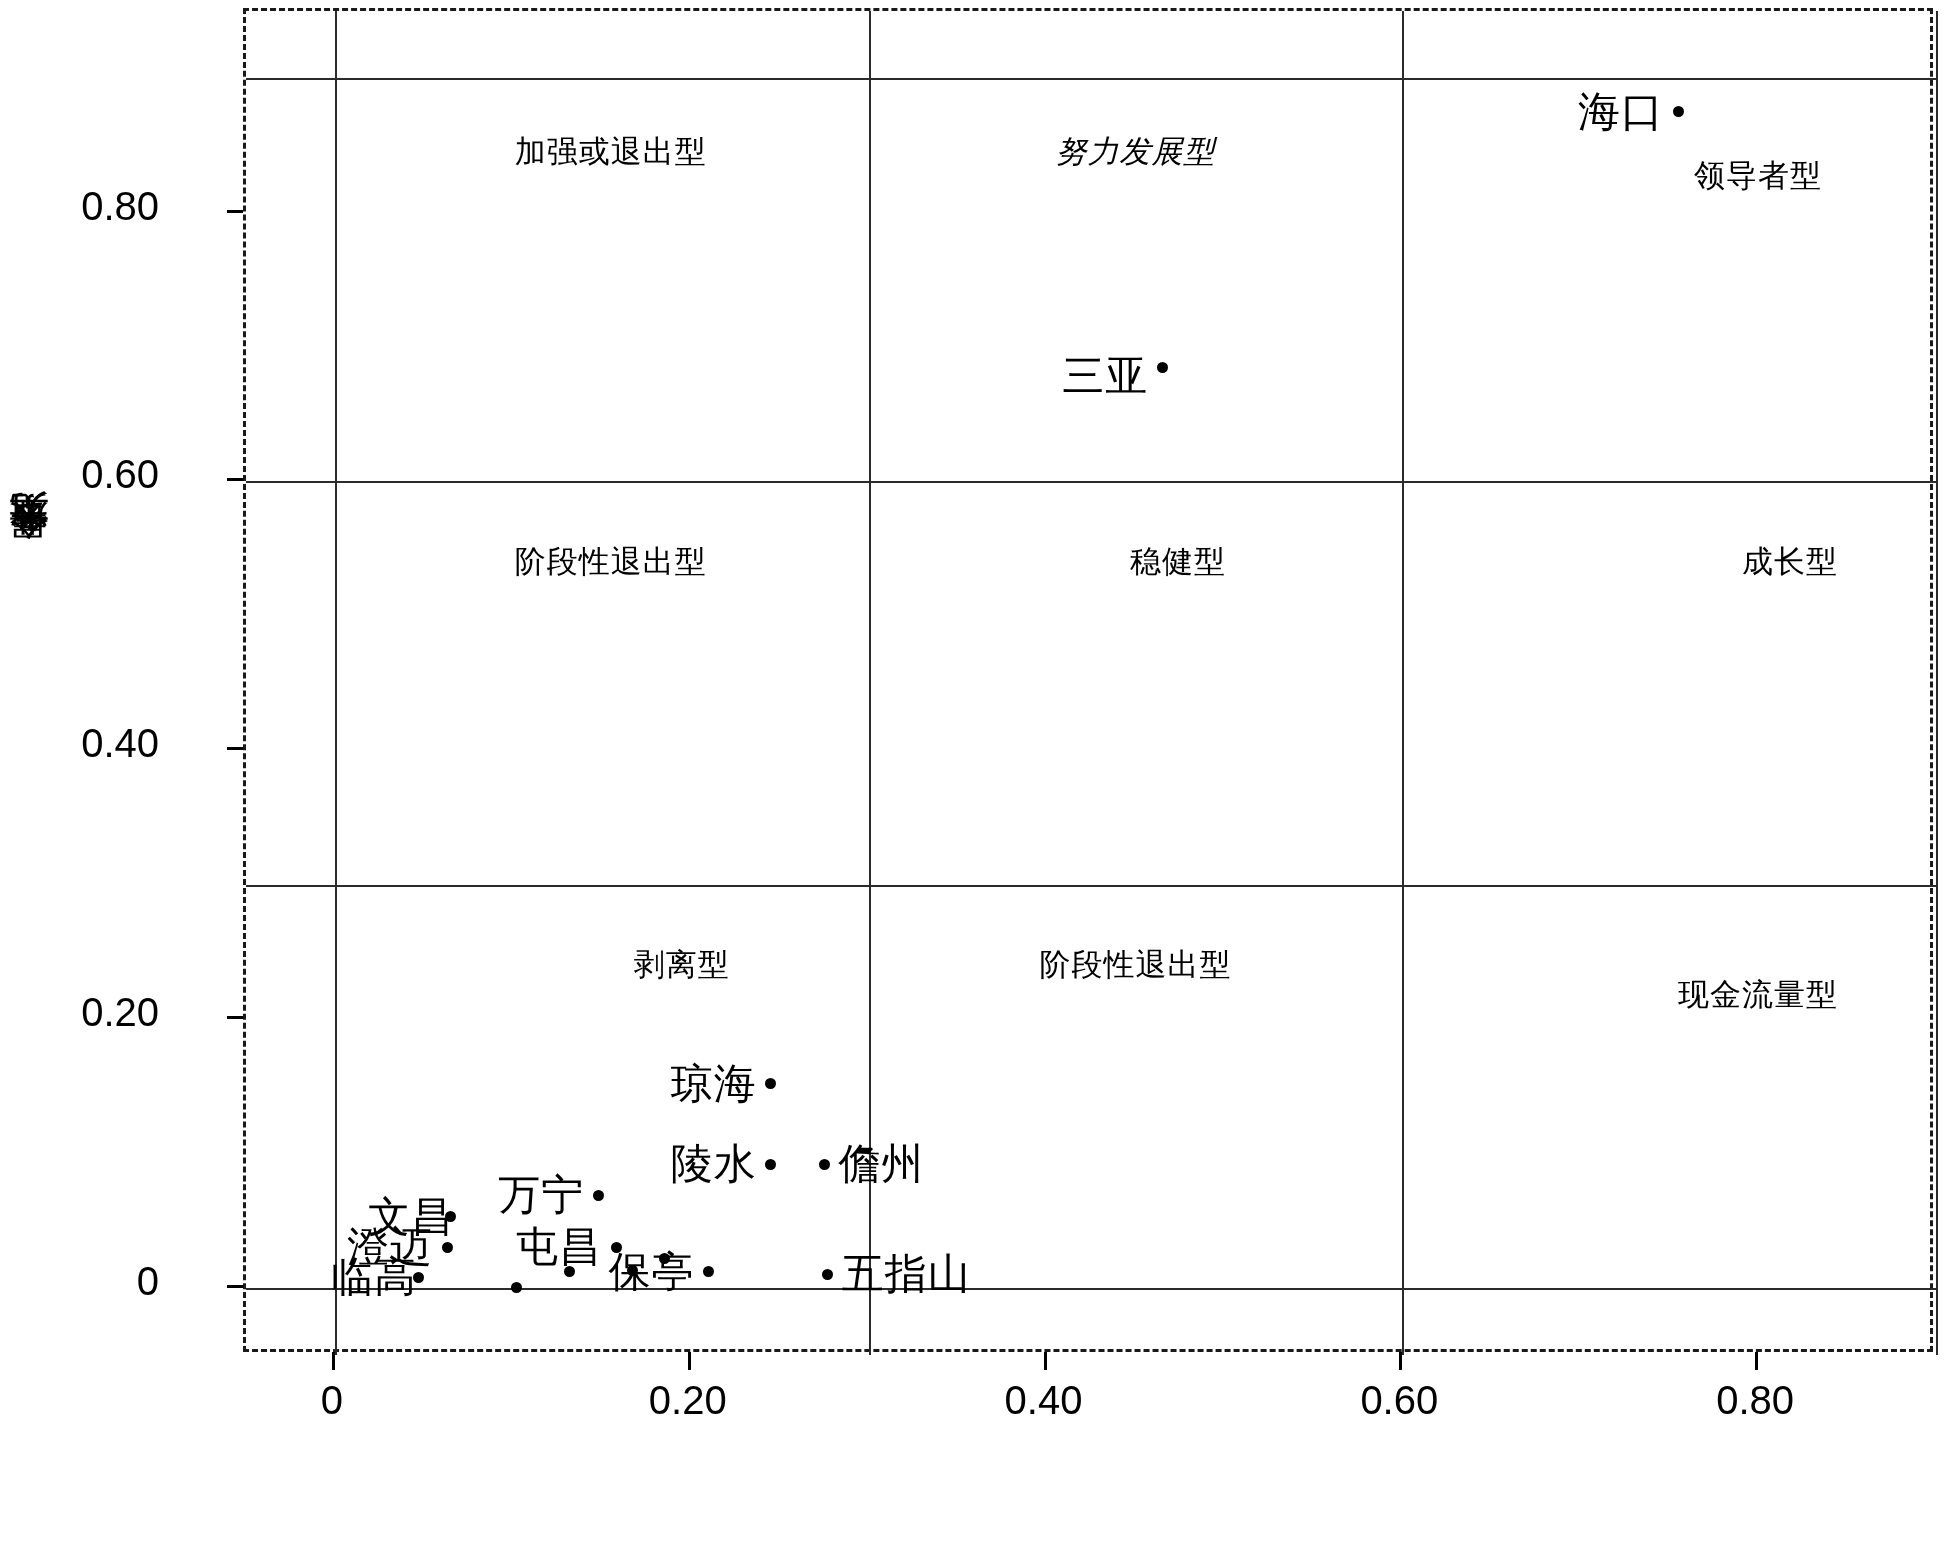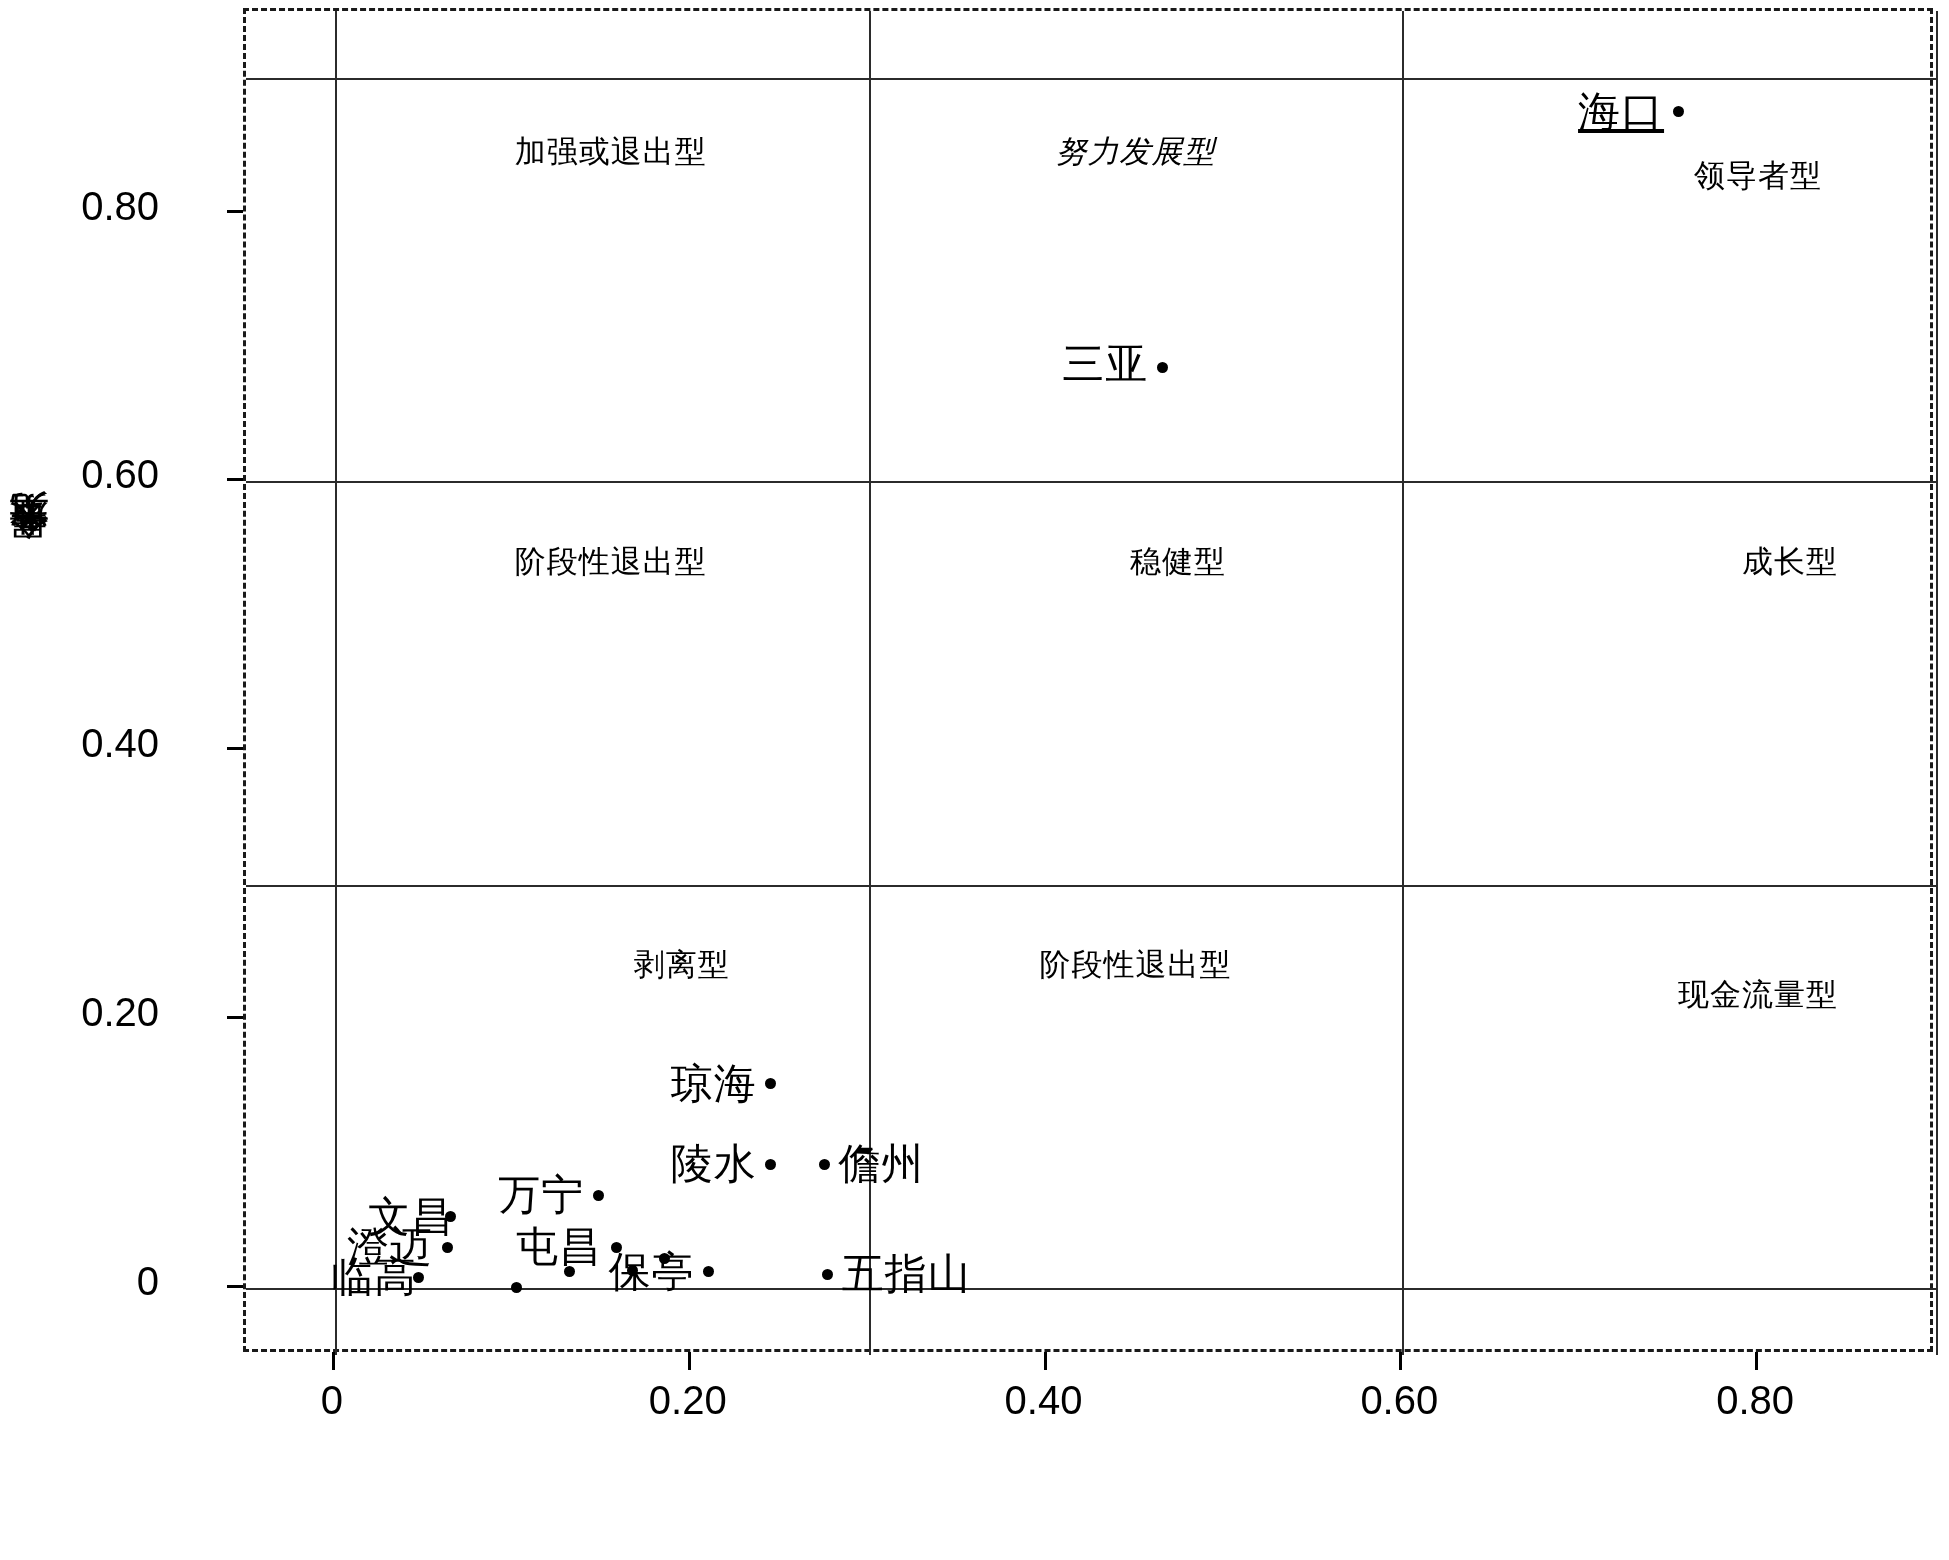--- a/index.html
+++ b/index.html
@@ -148,23 +148,23 @@
         <div class="cell-label" style="left: 364.684px; top: 141.12px; transform: translate(-50%, -50%);">加强或退出型</div>
         <div class="cell-label" style="left: 889.474px; top: 141.12px; transform: translate(-50%, -50%); font-style: italic;">努力发展型</div>
         <div class="cell-label" style="left: 1512.11px; top: 165px; transform: translate(-50%, -50%);">领导者型</div>
         <div class="cell-label" style="left: 364.684px; top: 551.04px; transform: translate(-50%, -50%);">阶段性退出型</div>
         <div class="cell-label" style="left: 932px; top: 551.04px; transform: translate(-50%, -50%);">稳健型</div>
         <div class="cell-label" style="left: 1512.11px; top: 551.04px; transform: translate(-50%, -50%); margin-left: 32px;">成长型</div>
         <div class="cell-label" style="left: 435.842px; top: 954.24px; transform: translate(-50%, -50%);">剥离型</div>
         <div class="cell-label" style="left: 889.474px; top: 954.24px; transform: translate(-50%, -50%);">阶段性退出型</div>
         <div class="cell-label" style="left: 1512.11px; top: 984px; transform: translate(-50%, -50%);">现金流量型</div>
         <div class="pt" style="left: 1432.05px; top: 100.8px;"></div>
-        <div class="pt-label big left" style="top: 100.8px; left: 1418.05px; text-decoration: underline;">海口</div>
+        <div class="pt-label big left" style="top: 100.8px; left: 1418.05px;">海口</div>
         <div class="pt" style="left: 916.158px; top: 356.16px;"></div>
-        <div class="pt-label big left" style="top: 353px; left: 902.158px;">三亚</div>
+        <div class="pt-label big left" style="top: 365px; left: 902.158px;">三亚</div>
         <div class="pt" style="left: 524.789px; top: 1072.51px;"></div>
         <div class="pt-label big left" style="top: 1072.51px; left: 510.789px;">琼海</div>
         <div class="pt" style="left: 524.789px; top: 1153.15px;"></div>
         <div class="pt-label big left" style="top: 1153.15px; left: 510.789px;">陵水</div>
         <div class="pt" style="left: 578.158px; top: 1153.15px;"></div>
         <div class="pt-label big right" style="top: 1153.15px; left: 592.158px;">儋州</div>
         <div class="pt" style="left: 204.579px; top: 1205.57px;"></div>
         <div class="pt-label big left" style="top: 1205.57px; left: 208px;">文昌</div>
         <div class="pt" style="left: 352.232px; top: 1184.06px;"></div>
         <div class="pt-label big left" style="top: 1184.06px; left: 338.232px;">万宁</div>

